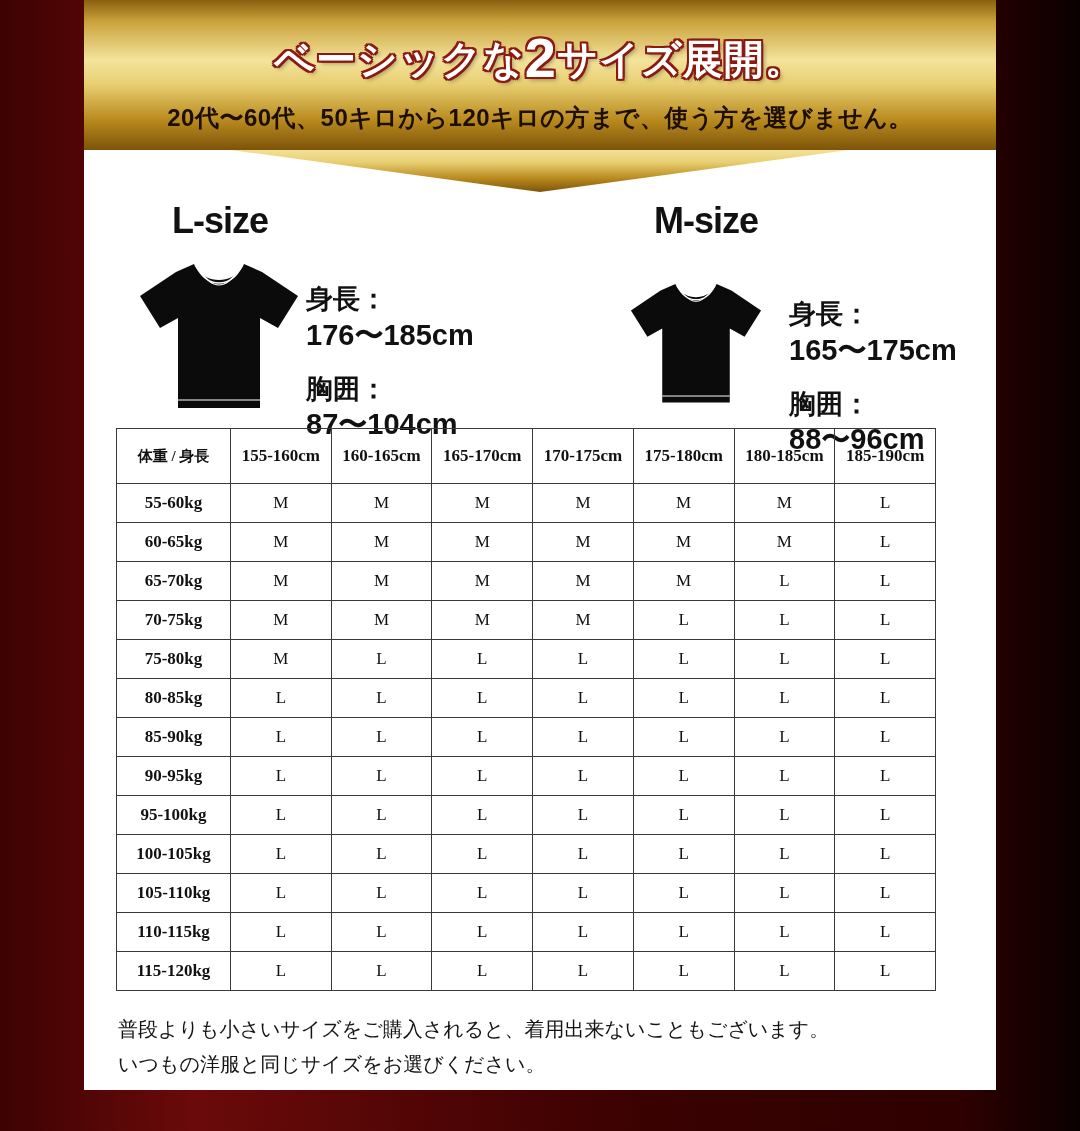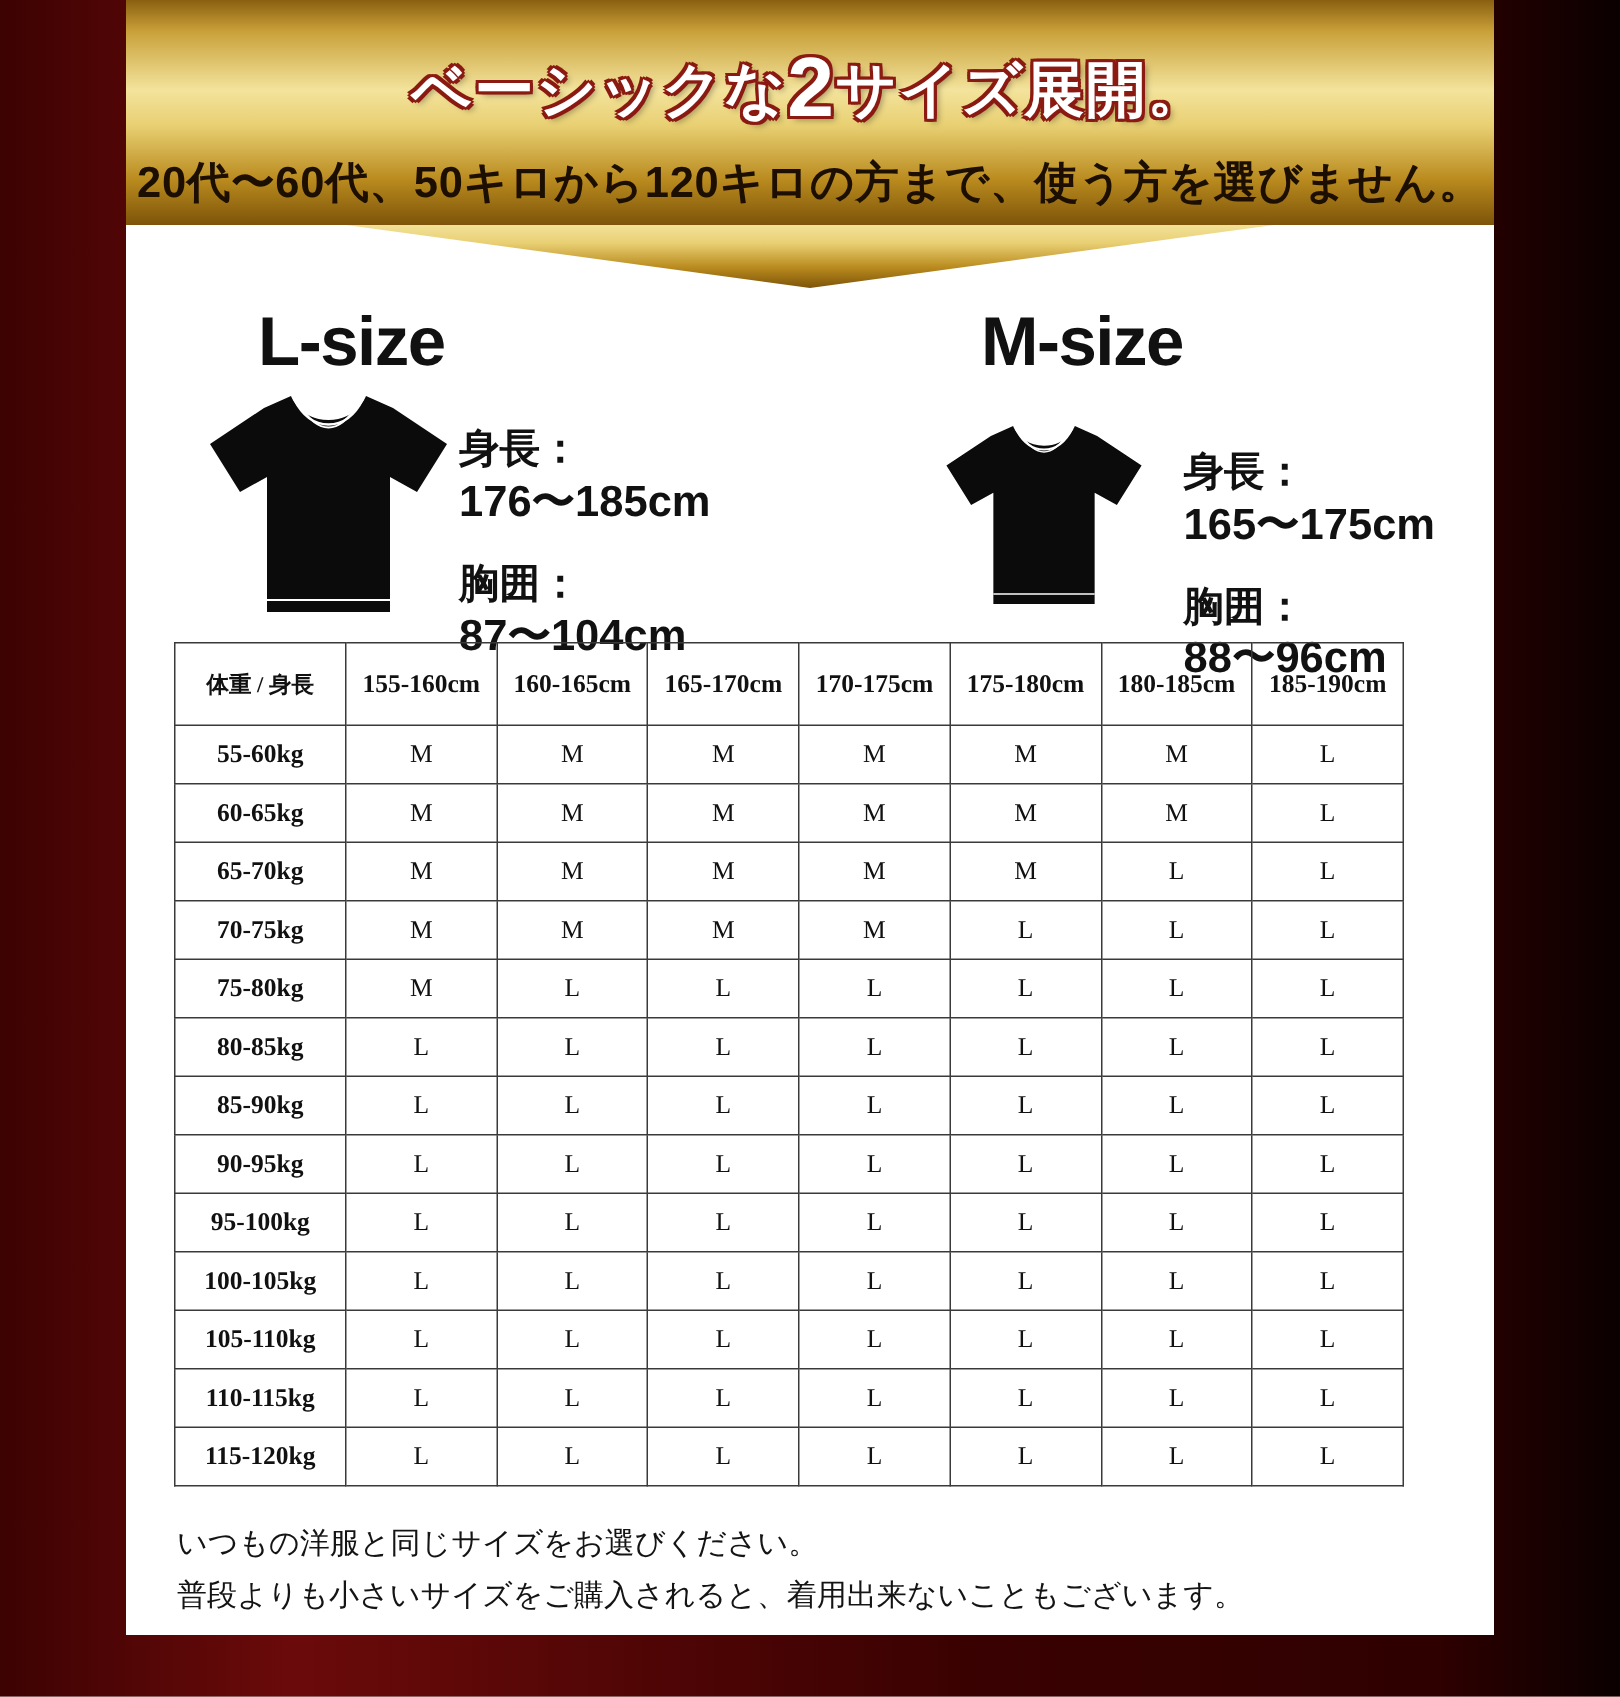--- a/index.html
+++ b/index.html
@@ -61,21 +61,21 @@
        3px 3px 4px rgba(0,0,0,0.35);
     white-space: nowrap;
     line-height: 1;
   }
   .banner-title .big {
     font-size: 56px;
     vertical-align: -4px;
   }
   .banner-sub {
     margin-top: 16px;
-    font-size: 29px;
+    font-size: 24px;
     font-weight: bold;
     color: #1c0f02;
     white-space: nowrap;
     letter-spacing: 0.5px;
   }
   
   .card {
     position: absolute;
     top: 130px;
     left: 84px;
@@ -101,21 +101,21 @@
     height: 238px;
   }
   .size-block {
     position: absolute;
     top: 0;
     height: 238px;
   }
   .size-block.l { left: 22px; width: 440px; }
   .size-block.m { left: 450px; width: 450px; }
   .size-label {
-    font-size: 46px;
+    font-size: 36px;
     font-weight: bold;
     color: #111111;
     position: absolute;
     top: 8px;
     letter-spacing: -1px;
   }
   .size-block.l .size-label { left: 66px; }
   .size-block.m .size-label { left: 120px; }
   .shirt {
     position: absolute;
@@ -399,18 +399,18 @@
             <td>L</td>
             <td>L</td>
             <td>L</td>
             <td>L</td>
           </tr>
         </tbody>
       </table>
     </div>
 
     <div class="notes">
+      <div>普段よりも小さいサイズをご購入されると、着用出来ないこともございます。</div>
       <div>いつもの洋服と同じサイズをお選びください。</div>
-      <div>普段よりも小さいサイズをご購入されると、着用出来ないこともございます。</div>
     </div>
 
   </div>
 </div>
 
 </body></html>

